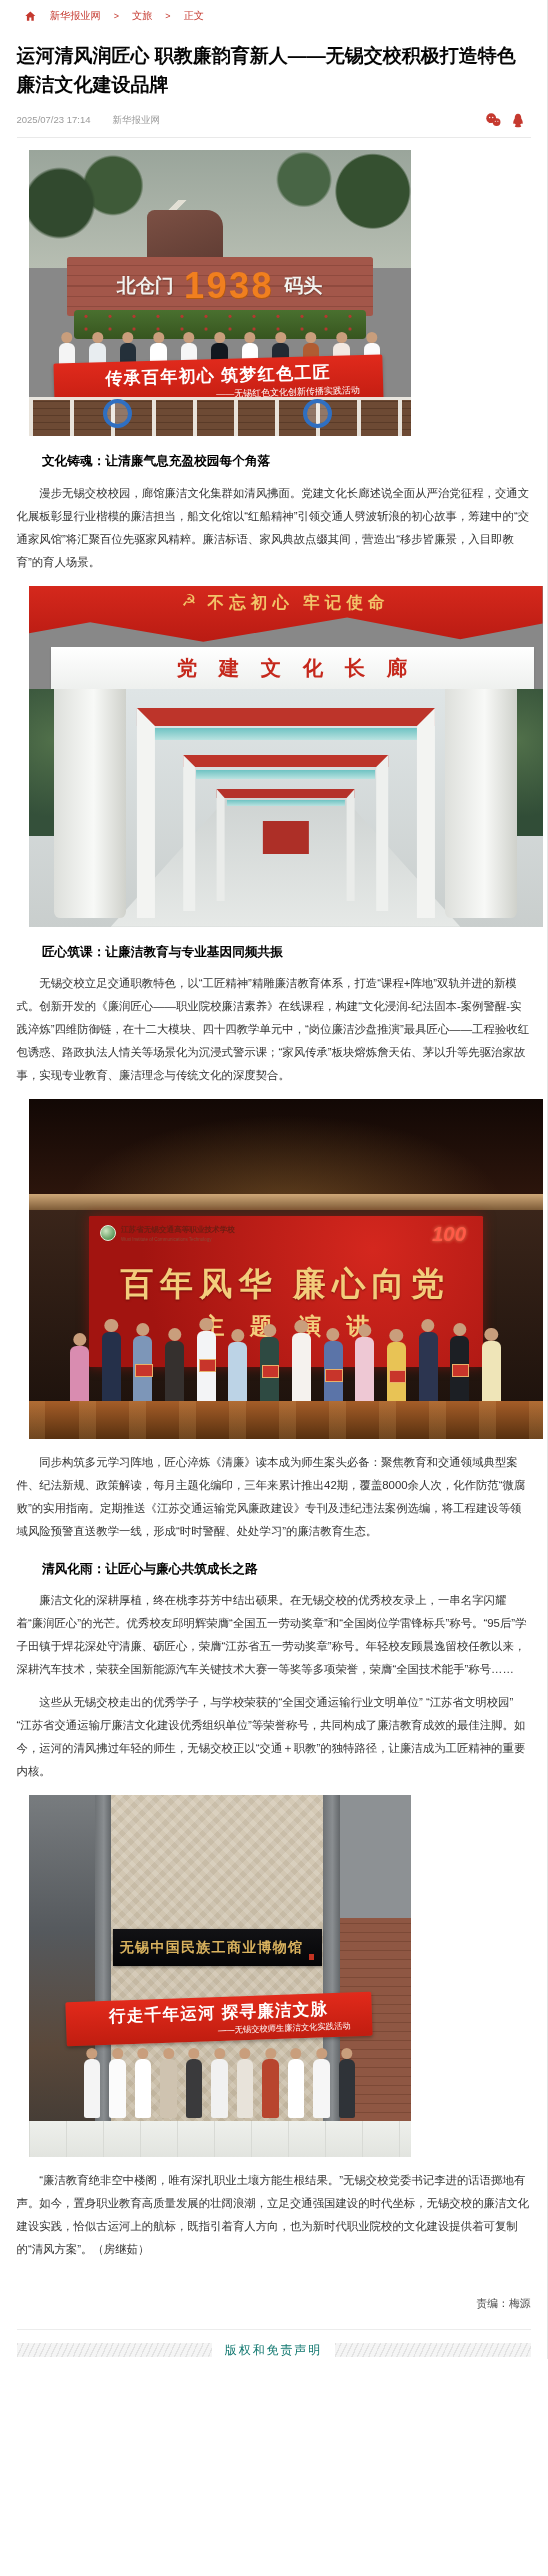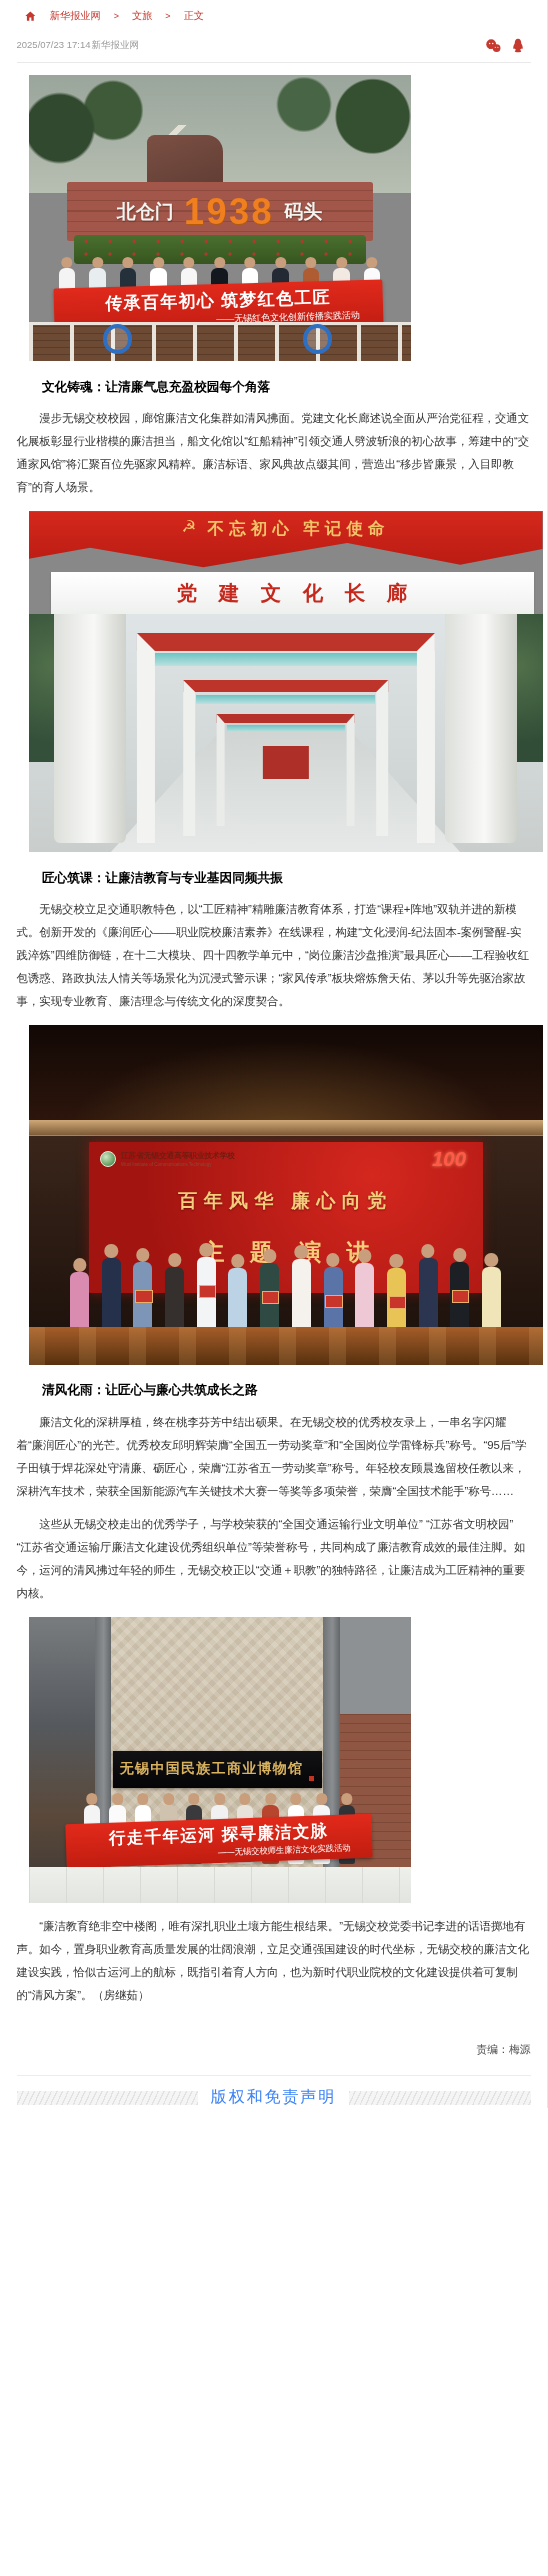--- a/index.html
+++ b/index.html
@@ -8,34 +8,34 @@
 
   
   .breadcrumb{display:flex;align-items:center;gap:13px;color:#c5392f;font-size:10.2px;padding:2.5px 0 1.3px 7.6px;}
   .breadcrumb svg{display:block;}
   .crumb{color:#c5392f;text-decoration:none;cursor:pointer;}
   .crumb-sep{color:#c5392f;font-size:9px;}
 
   
   h1.title{font-size:19px;line-height:29px;font-weight:700;color:#050505;margin:16.5px 0 0;}
   .meta{display:flex;align-items:center;margin-top:14px;font-size:9.5px;color:#9b9b9b;}
-  .meta-left{display:flex;gap:1px;}
+  .meta-left{display:flex;gap:22px;}
   .meta-spacer{flex:1;}
   .share{display:flex;align-items:center;gap:10.2px;padding-right:6.4px;}
   .share svg{display:block;cursor:pointer;}
   hr.rule{border:none;border-top:0.6px solid #e9e9e9;margin:9px 0 0;}
 
   
   .article p{font-size:11.4px;line-height:23px;color:#333;text-indent:2em;margin:10.2px 0;}
   .article h2{font-size:12.7px;line-height:19px;color:#000;font-weight:700;text-indent:2em;margin:16.5px 0 6.4px;}
   .editor{margin:36px 0 0;text-align:right;font-size:10.8px;color:#4a4a4a;}
   hr.rule2{border:none;border-top:0.6px solid #ececec;margin:18px 0 0;}
   .copyright{display:flex;align-items:center;gap:12.7px;margin:11.4px 0 9px;}
   .hatch{flex:1;height:14px;background:repeating-linear-gradient(115deg,#e2e2e2 0 1.3px,#f5f5f5 1.3px 5.1px);}
-  .copyright-label{font-family:"Liberation Serif","DejaVu Serif",serif;font-size:16px;color:#3b82f6;letter-spacing:1.9px;white-space:nowrap;}
+  .copyright-label{font-family:"Liberation Serif","DejaVu Serif",serif;font-size:12px;color:#0f766e;letter-spacing:1.9px;white-space:nowrap;}
 
   
   figure.photo{position:relative;overflow:hidden;margin:12px;background:#888;}
   .person{position:relative;flex:0 0 auto;border-radius:6.4px 6.4px 2.5px 2.5px;}
   .person::before{content:"";position:absolute;left:50%;transform:translateX(-50%);border-radius:50%;background:#c99e7c;}
 
   
   .photo1{width:382px;height:286px;margin:20.4px auto 14px;}
   .p1-sky{position:absolute;inset:0 0 auto 0;height:118px;
     background:
@@ -114,21 +114,21 @@
     background:radial-gradient(ellipse at 50% 115%,rgba(214,160,70,.30),transparent 60%),linear-gradient(180deg,#120805,#2c150c);}
   .p3-beam{position:absolute;top:95px;left:0;right:0;height:15.3px;background:linear-gradient(180deg,#cfa878,#7e5c38);}
   .p3-mid{position:absolute;top:111px;left:0;right:0;bottom:38px;background:linear-gradient(180deg,#3a251a,#1f130d);}
   .p3-screen{position:absolute;top:117px;left:60px;right:60px;height:151px;border-radius:1.3px;
     background:radial-gradient(circle at 72% 22%,#d4271e,#a21410 75%);box-shadow:0 0 11.4px rgba(160,20,15,.6);}
   .p3-logo{position:absolute;top:9px;left:11.4px;display:flex;gap:5.1px;align-items:flex-start;}
   .p3-logo-dot{width:14px;height:14px;border-radius:50%;background:radial-gradient(circle at 35% 35%,#cfe6c2,#2d7a33);border:1.3px solid #e6efdd;}
   .p3-school-cn{color:#6e1d12;font-size:7.6px;font-weight:700;font-family:Liberation Serif, serif;}
   .p3-school-en{color:#8a4a38;font-size:4.5px;margin-top:1.3px;}
   .p3-100{position:absolute;top:6.4px;right:16.5px;color:#ff5a47;font-size:20.4px;font-weight:800;font-style:italic;text-shadow:0 0 3.8px rgba(255,220,150,.55);}
-  .p3-line1{position:absolute;top:46px;left:0;right:0;text-align:center;color:#f3cd7c;font-size:19px;font-weight:700;letter-spacing:6.4px;font-family:"Liberation Serif","DejaVu Serif",serif;text-shadow:0 1.3px 1.9px rgba(60,0,0,.5);}
+  .p3-line1{position:absolute;top:46px;left:0;right:0;text-align:center;color:#f3cd7c;font-size:33px;font-weight:700;letter-spacing:6.4px;font-family:"Liberation Serif","DejaVu Serif",serif;text-shadow:0 1.3px 1.9px rgba(60,0,0,.5);}
   .p3-line2{position:absolute;top:95px;left:0;right:0;text-align:center;color:#f3cd7c;font-size:23px;font-weight:700;letter-spacing:25.4px;text-indent:25.4px;font-family:"Liberation Serif","DejaVu Serif",serif;}
   .p3-people{position:absolute;left:0;right:0;bottom:27px;display:flex;justify-content:center;align-items:flex-end;gap:12.7px;}
   .p3-people .person{width:19px;height:75px;}
   .p3-people .person::before{top:-13.4px;width:13.4px;height:13.4px;}
   .p3-people .person:nth-child(1){background:#d98cb0;height:66px;}
   .p3-people .person:nth-child(2){background:#25304a;height:80px;}
   .p3-people .person:nth-child(3){background:#7d96b8;height:76px;}
   .p3-people .person:nth-child(4){background:#35302e;height:71px;}
   .p3-people .person:nth-child(5){background:#f3f4f6;height:81px;}
   .p3-people .person:nth-child(6){background:#bcd3e6;height:70px;}
@@ -138,21 +138,21 @@
   .p3-people .person:nth-child(10){background:#eec8d4;height:75px;}
   .p3-people .person:nth-child(11){background:#e8c355;height:70px;}
   .p3-people .person:nth-child(12){background:#2c3550;height:80px;}
   .p3-people .person:nth-child(13){background:#1c1f24;height:76px;}
   .p3-people .person:nth-child(14){background:#efe5b8;height:71px;}
   .p3-people .person:nth-child(2n+3)::after{content:"";position:absolute;left:1.9px;top:28px;width:15.3px;height:10.8px;background:#c8352b;border:0.6px solid #e9b06a;}
   .p3-floor{position:absolute;left:0;right:0;bottom:0;height:38px;
     background:repeating-linear-gradient(90deg,rgba(255,205,130,.14) 0 16.5px,transparent 16.5px 50px),linear-gradient(180deg,#a55d28,#57300f);}
 
   
-  .photo4{width:382px;height:286px;margin:15.3px auto 14px;background:#cfc4b0;}
+  .photo4{width:382px;height:362px;margin:15.3px auto 14px;background:#cfc4b0;}
   .p4-left{position:absolute;left:0;top:0;bottom:0;width:71px;background:linear-gradient(180deg,#787c7f,#55595d 38%,#5a483a 70%,#3c3834);}
   .p4-right{position:absolute;right:0;top:0;bottom:0;width:76px;
     background:linear-gradient(180deg,#8d9194 0 34%,transparent 34%),repeating-linear-gradient(0deg,#8f5743 0 7.6px,#7c4936 7.6px 9px);}
   .p4-center{position:absolute;left:71px;right:76px;top:0;bottom:0;
     background:
       repeating-linear-gradient(45deg,rgba(255,255,255,.14) 0 4.5px,transparent 4.5px 9.5px),
       repeating-linear-gradient(-45deg,rgba(120,105,80,.12) 0 5.7px,transparent 5.7px 11.4px),
       linear-gradient(180deg,#d5cab6,#c8bca6);}
   .p4-pillar{position:absolute;top:0;bottom:0;width:16.5px;background:linear-gradient(90deg,#6e7275,#8a8e91 55%,#63676a);}
   .p4-pillar.kl{left:66px;} .p4-pillar.kr{right:71px;}
@@ -190,20 +190,21 @@
           <path d="M12 3l9.5 8.2h-3v9.3h-4.6v-6.2H10v6.2H5.5v-9.3h-3z" fill="#c5392f"></path>
         </svg>
     </span>
     <a class="crumb">新华报业网</a>
     <span class="crumb-sep">&gt;</span>
     <a class="crumb">文旅</a>
     <span class="crumb-sep">&gt;</span>
     <a class="crumb">正文</a>
   </nav>
 
+  <h1 class="title"><span>运河清风润匠心 职教廉韵育新人——无锡交校积极打造特色</span><br><span>廉洁文化建设品牌</span></h1>
 
   <div class="meta">
     <div class="meta-left">
       <span>2025/07/23 17:14</span>
       <span>新华报业网</span>
     </div>
     <div class="meta-spacer"></div>
     <div class="share">
       <span>
         <svg width="16.5" height="14" viewBox="0 0 32 27">
@@ -319,20 +320,21 @@
           <i class="person"></i>
           <i class="person"></i>
           <i class="person"></i>
           <i class="person"></i>
           <i class="person"></i>
           <i class="person"></i>
       </div>
       <div class="p3-floor"></div>
     </figure>
 
+    <p>同步构筑多元学习阵地，匠心淬炼《清廉》读本成为师生案头必备：聚焦教育和交通领域典型案件、纪法新规、政策解读，每月主题化编印，三年来累计推出42期，覆盖8000余人次，化作防范“微腐败”的实用指南。定期推送《江苏交通运输党风廉政建设》专刊及违纪违法案例选编，将工程建设等领域风险预警直送教学一线，形成“时时警醒、处处学习”的廉洁教育生态。</p>
     <h2>清风化雨：让匠心与廉心共筑成长之路</h2>
     <p>廉洁文化的深耕厚植，终在桃李芬芳中结出硕果。在无锡交校的优秀校友录上，一串名字闪耀着“廉润匠心”的光芒。优秀校友邱明辉荣膺“全国五一劳动奖章”和“全国岗位学雷锋标兵”称号。“95后”学子田镇于焊花深处守清廉、砺匠心，荣膺“江苏省五一劳动奖章”称号。年轻校友顾晨逸留校任教以来，深耕汽车技术，荣获全国新能源汽车关键技术大赛一等奖等多项荣誉，荣膺“全国技术能手”称号……</p>
     <p>这些从无锡交校走出的优秀学子，与学校荣获的“全国交通运输行业文明单位” “江苏省文明校园” “江苏省交通运输厅廉洁文化建设优秀组织单位”等荣誉称号，共同构成了廉洁教育成效的最佳注脚。如今，运河的清风拂过年轻的师生，无锡交校正以“交通＋职教”的独特路径，让廉洁成为工匠精神的重要内核。</p>
 
     <figure class="photo photo4">
       <div class="p4-left"></div>
       <div class="p4-right"></div>
       <div class="p4-center"></div>
       <div class="p4-pillar kl"></div>
       <div class="p4-pillar kr"></div>

